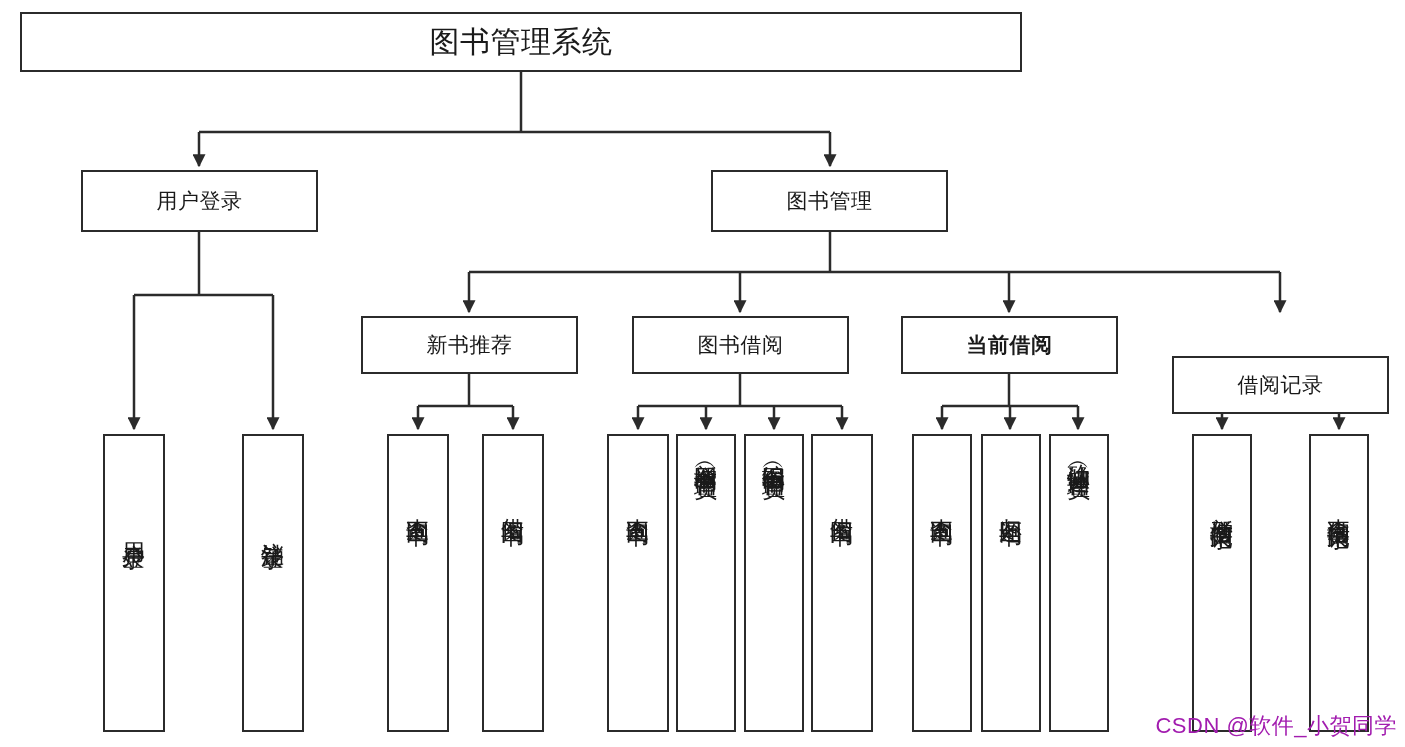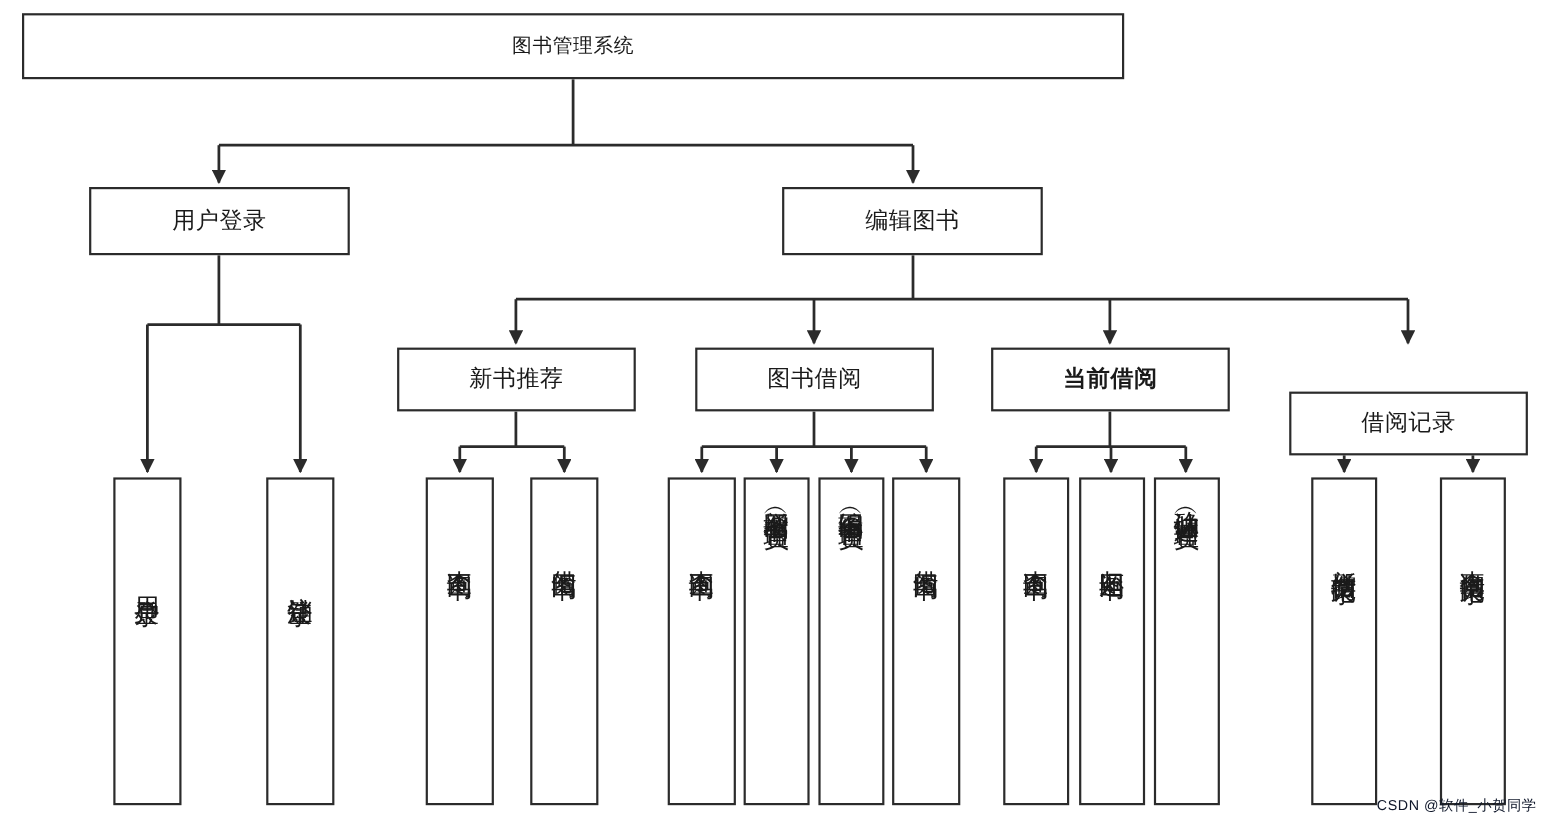--- a/index.html
+++ b/index.html
@@ -41,21 +41,21 @@
     text-align: center;
     letter-spacing: 0.5px;
   }
   
   .node.horiz .label {
     font-size: 21px;
     line-height: 1.2;
     white-space: nowrap;
   }
   .node.root .label {
-    font-size: 18px;
+    font-size: 30px;
   }
   
   .node.vert {
     align-items: flex-start;
     justify-content: center;
     padding-top: 6px;
   }
   .node.vert .label {
     writing-mode: vertical-rl;
     text-orientation: upright;
@@ -70,22 +70,22 @@
   .node.vert.mid2 .label {
     margin-top: 58px;
   }
   .node.vert.top .label {
     margin-top: 4px;
   }
   .watermark {
     position: absolute;
     right: 8px;
     bottom: 6px;
-    font-size: 13px;
-    color: #0f172a;
+    font-size: 22px;
+    color: #a21caf;
     letter-spacing: 0.5px;
     white-space: nowrap;
     margin-top: 28px;
   }
 </style>
 </head>
 <body>
 
 <div id="canvas">
 
@@ -141,21 +141,21 @@
 
   <div class="node horiz root" style="left:20px; top:12px; width:1002px; height:60px;">
     <span class="label">图书管理系统</span>
   </div>
 
   <div class="node horiz" style="left:81px; top:170px; width:237px; height:62px;">
     <span class="label">用户登录</span>
   </div>
 
   <div class="node horiz" style="left:711px; top:170px; width:237px; height:62px;">
-    <span class="label">编辑图书</span>
+    <span class="label">图书管理</span>
   </div>
 
   <div class="node horiz" style="left:361px; top:316px; width:217px; height:58px;">
     <span class="label">新书推荐</span>
   </div>
 
   <div class="node horiz" style="left:632px; top:316px; width:217px; height:58px;">
     <span class="label">图书借阅</span>
   </div>
 

